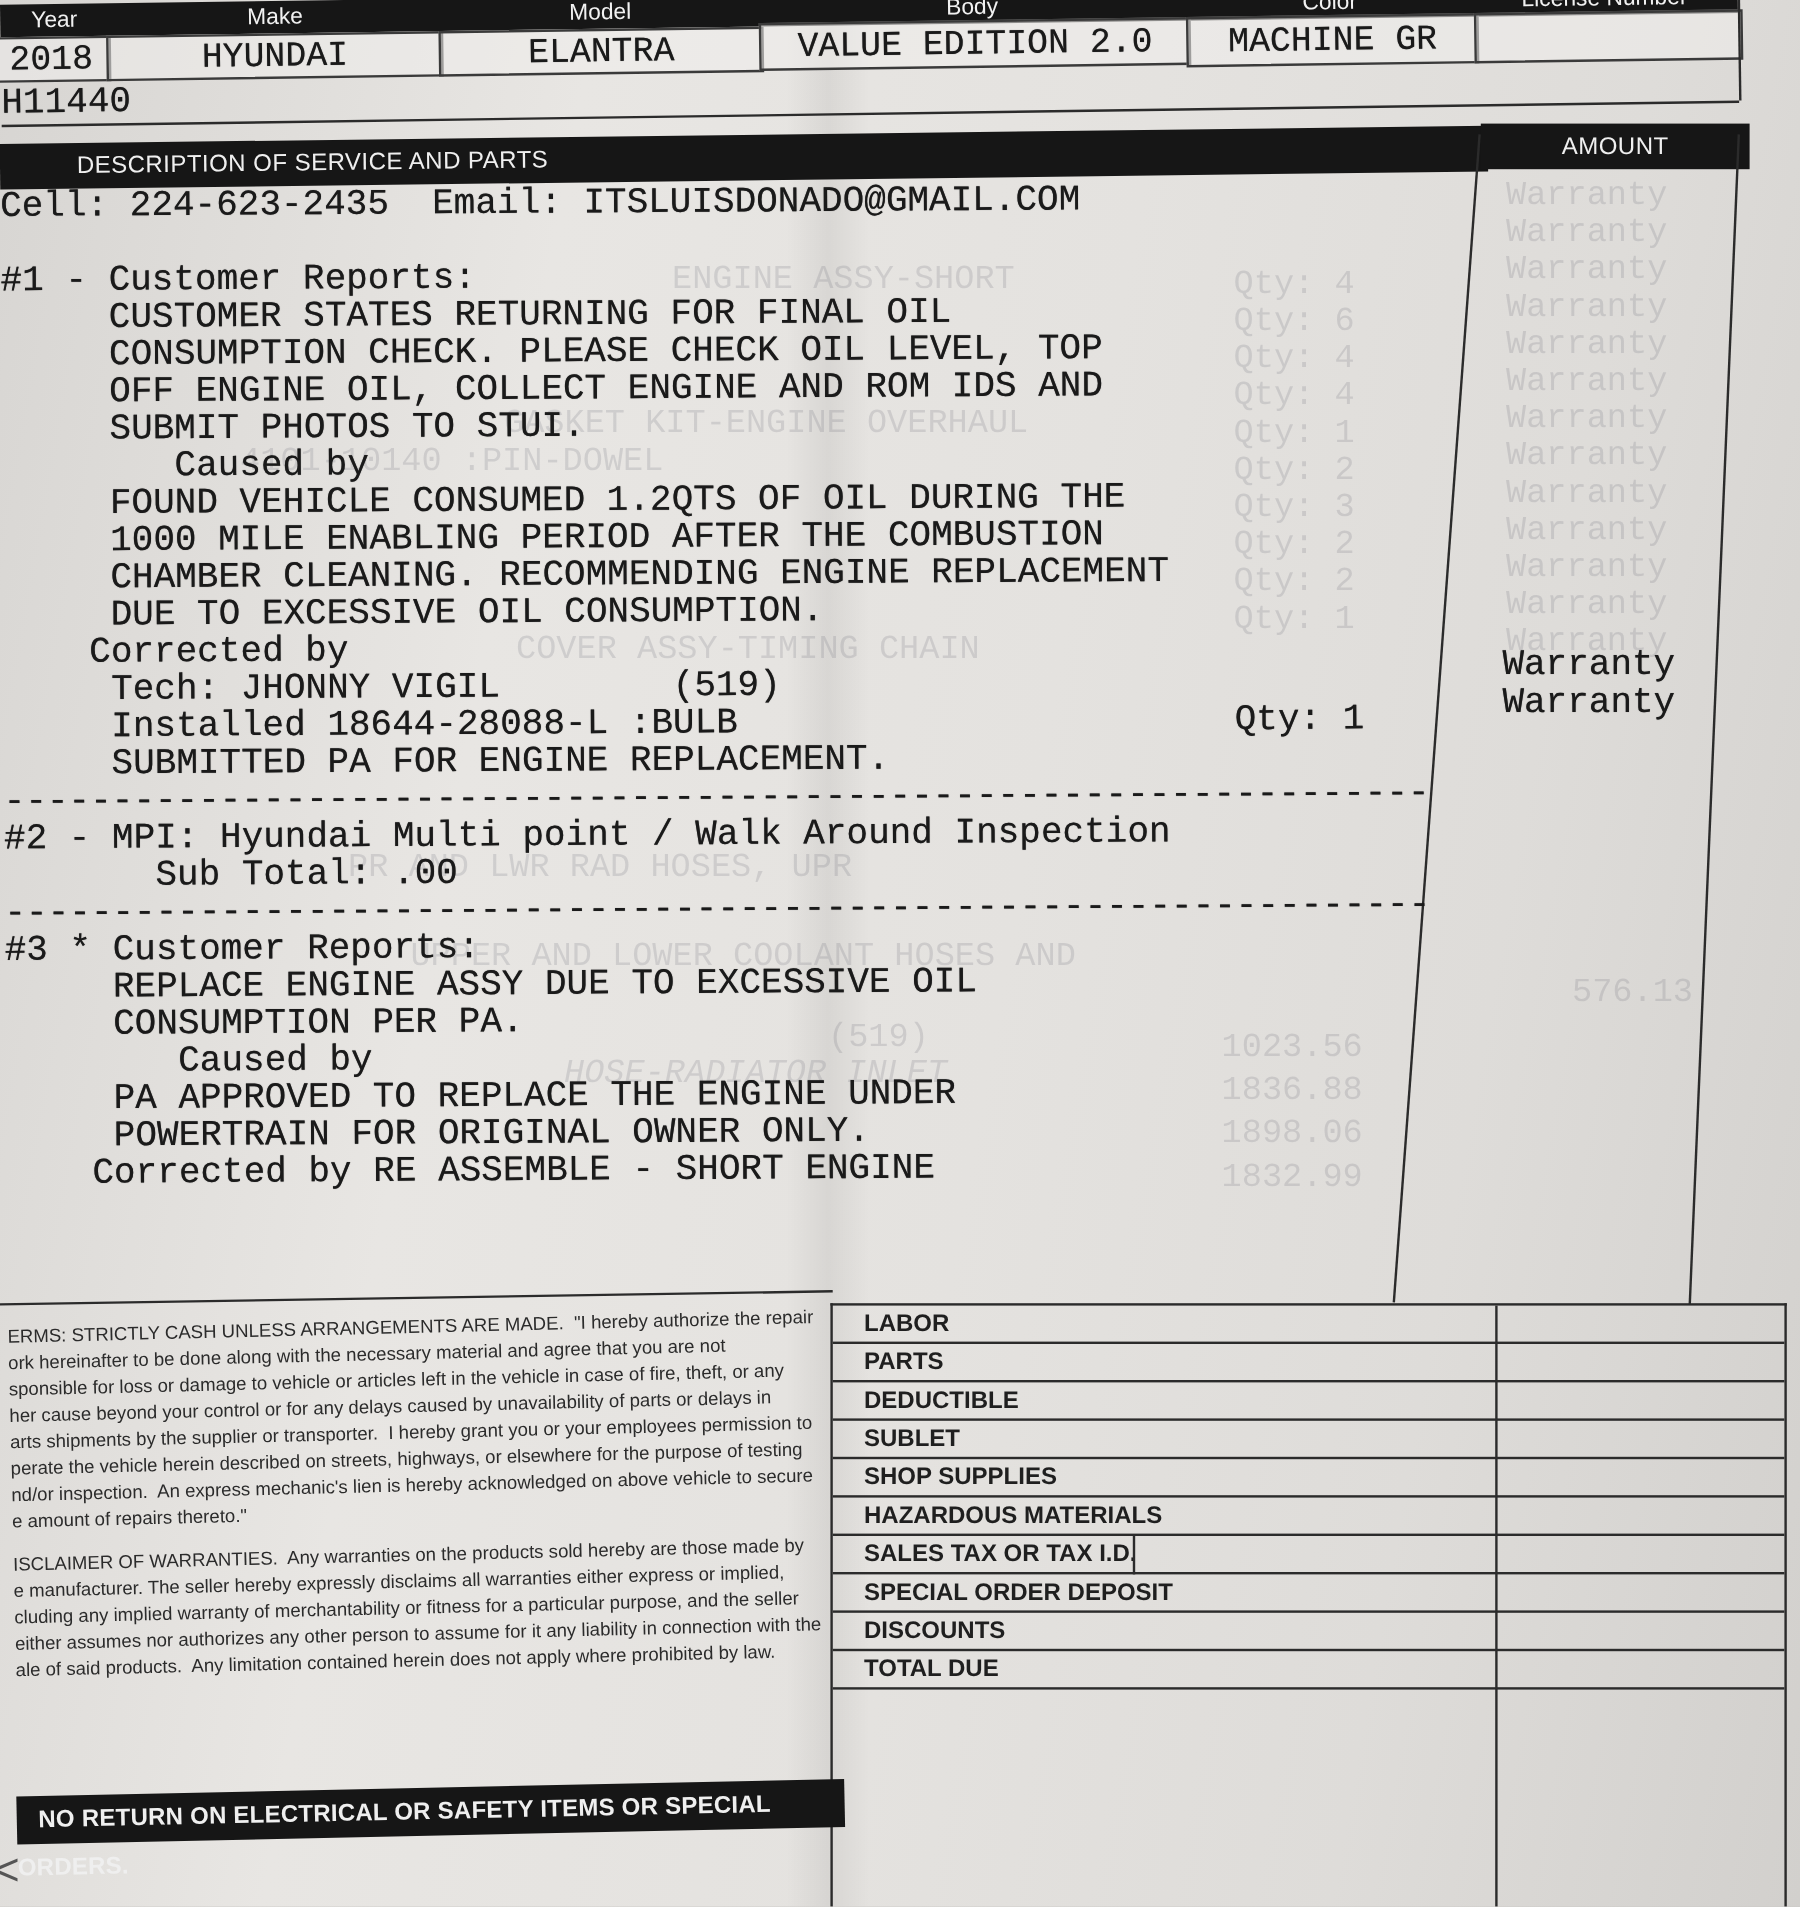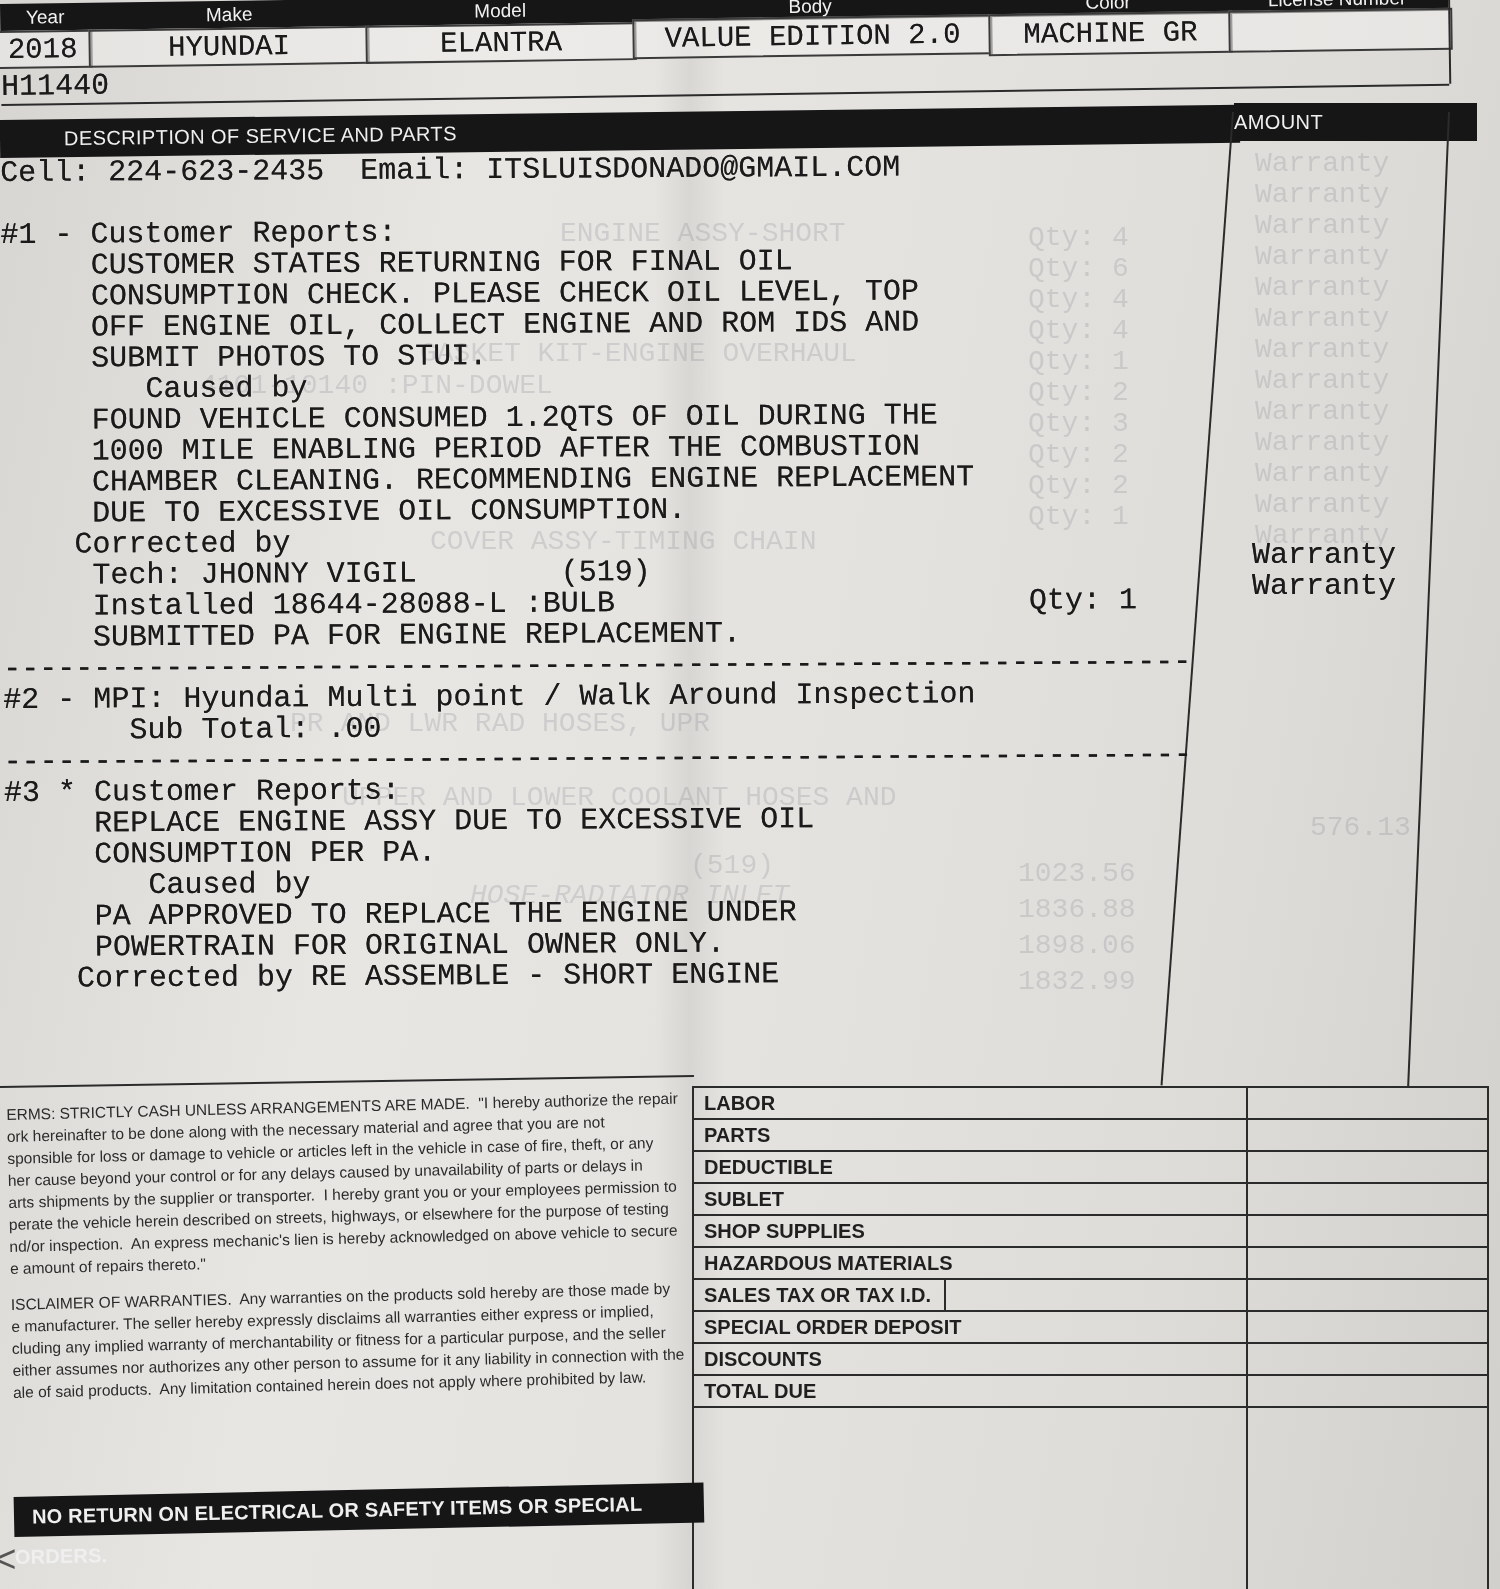--- a/index.html
+++ b/index.html
@@ -16,21 +16,21 @@
   .hline{background:#2b2b2b;height:2px;}
   .valuebox{border:2px solid #3a3a3a;background:rgba(240,239,237,.55);
     display:flex;align-items:center;justify-content:center;}
   .valuebox span{font-size:29px;}
   .hdr-label{color:#f1f1f1;font-size:19px;text-align:center;}
   .svc{font-size:30px;line-height:31px;}
   .ghost{color:#70707c;opacity:.20;font-family:"Liberation Mono","DejaVu Sans Mono",monospace;
     font-size:28px;}
   .terms{font-size:15.5px;line-height:22px;color:#2b2b2b;}
   .totrow{height:32px;border-bottom:2px solid #2b2b2b;box-sizing:border-box;}
-  .totrow span{font-weight:bold;font-size:20px;line-height:30px;padding-left:10px;color:#1f1f1f;}
+  .totrow span{font-weight:bold;font-size:20px;line-height:30px;padding-left:26px;color:#1f1f1f;}
   .crease{background:linear-gradient(to right,rgba(0,0,0,0),rgba(0,0,0,.06),rgba(0,0,0,0));}
 </style>
 </head>
 <body>
 
 <div id="canvas">
 
   <div class="abs crease" style="left:655px;top:0;width:70px;height:1589px;"></div>
 
   <div class="abs" style="left:0;top:4px;width:1500px;height:110px;transform:rotate(-0.8deg);transform-origin:0 0;">
@@ -62,21 +62,21 @@
       </div>
 
     <span class="abs mono" style="left:0;top:66px;font-size:30px;">H11440</span>
     <div class="abs hline" style="left:0;top:100px;width:1448px;"></div>
     <div class="abs vline" style="left:1448px;top:0;height:100px;"></div>
   </div>
 
   <div class="abs bar" style="left:0;top:120px;width:1240px;height:38px;transform:rotate(-0.7deg);transform-origin:0 50%;">
     <span class="abs bar-label" style="left:64px;top:8px;">DESCRIPTION OF SERVICE AND PARTS</span>
   </div>
-  <div class="abs bar" style="left:1234px;top:103px;width:243px;height:38px;text-align:left;">
+  <div class="abs bar" style="left:1234px;top:103px;width:224px;height:38px;text-align:center;">
     <span class="bar-label" style="line-height:38px;">AMOUNT</span>
   </div>
 
   <div class="abs vline" style="left:1232px;top:112px;height:976px;transform:rotate(4.2deg);transform-origin:50% 0;"></div>
   <div class="abs vline" style="left:1448px;top:112px;height:976px;transform:rotate(2.4deg);transform-origin:50% 0;"></div>
 
   <div class="abs ghost pre" style="left:1255px;top:148px;line-height:31px;">Warranty
 Warranty
 Warranty
 Warranty

